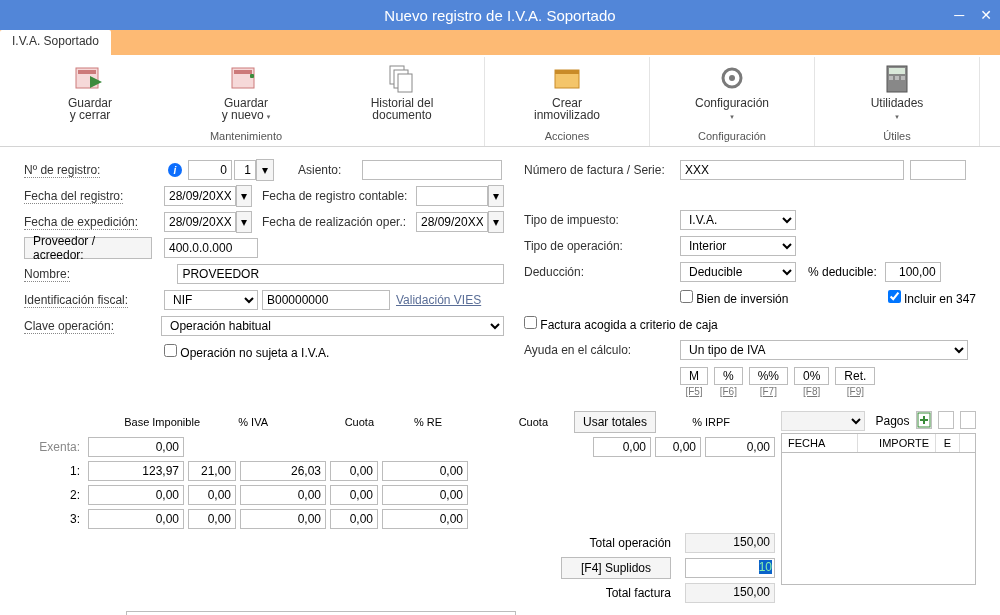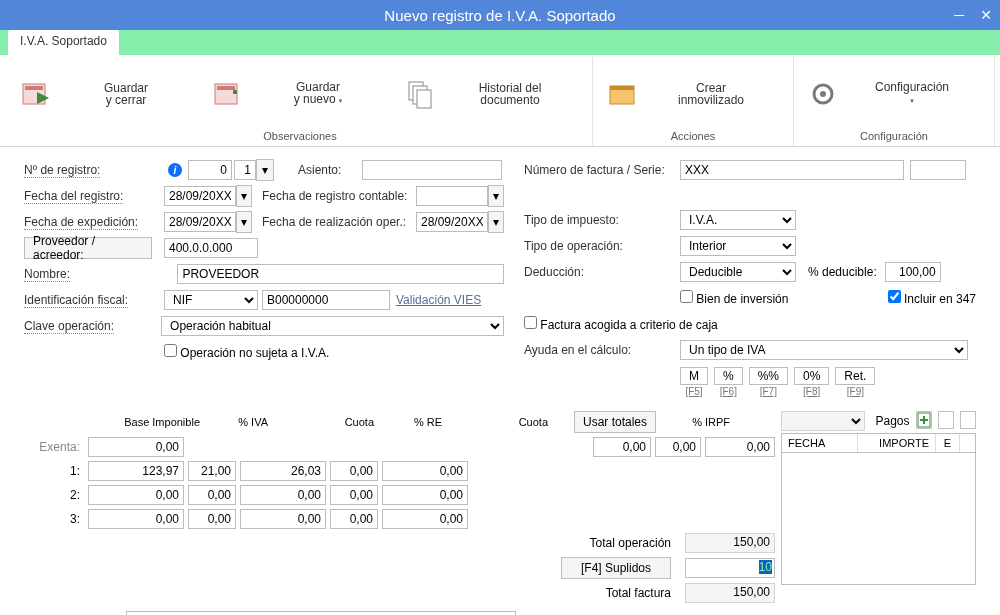--- a/index.html
+++ b/index.html
@@ -1,27 +1,27 @@
 <!DOCTYPE html>
 <html><head>
 <meta charset="utf-8">
 <style>
 *{box-sizing:border-box;margin:0;padding:0;font-family:"Segoe UI",Tahoma,sans-serif;font-size:12px}
 body{background:#fff;width:1000px;height:615px;overflow:hidden;position:relative}
 .titlebar{height:30px;background:#5286d8;color:#fff;display:flex;align-items:center;justify-content:center;position:relative}
 .titlebar .title{font-size:15px}
 .titlebar .ctrls{position:absolute;right:8px;top:0;display:flex;gap:16px;align-items:center;height:30px}
 .titlebar .ctrls span{font-size:14px;cursor:pointer}
-.tabstrip{height:25px;background:#86efac;padding-left:8px}
+.tabstrip{height:25px;background:#fdba74;}
 .tab{display:inline-block;background:#fff;color:#333;padding:4px 12px;border-radius:2px 2px 0 0;height:25px}
 .ribbon{background:#fff;border-bottom:1px solid #d4d4d4;height:92px;display:flex;padding:2px 8px 0}
 .rgrp{border-right:1px solid #e4e4e4;padding:2px 6px;text-align:center;display:flex;flex-direction:column}
 .rgrp-body{display:flex;gap:4px;flex:1}
 .rgrp-label{color:#555;font-size:11px;padding:2px 0}
-.rbtn{display:flex;flex-direction:row;align-items:center;padding:2px 6px;cursor:pointer;gap:2px}
+.rbtn{display:flex;flex-direction:column;align-items:center;padding:2px 6px;cursor:pointer;gap:2px}
 .rbtn .icon{width:34px;height:34px;display:flex;align-items:center;justify-content:center}
 .rbtn .lbl{font-size:11px;line-height:12px;text-align:center}
 .rbtn .arrow{font-size:7px;color:#666}
 .form-area{padding:12px 24px 4px;display:flex;gap:20px}
 .col{flex:1;min-width:0}
 .row{display:flex;align-items:center;margin-bottom:4px;min-height:22px}
 .lbl{width:140px;color:#333}
 .dotted{border-bottom:1px dotted #888;display:inline-block}
 input[type=text],select{height:20px;border:1px solid #bcbcbc;padding:1px 4px;background:#fff}
 .ro{background:#f4f4f4;border:1px solid #d4d4d4}
@@ -96,21 +96,21 @@
     <span class="icon">
             <svg width="32" height="32">
               <rect x="4" y="4" width="14" height="18" fill="#fff" stroke="#888"></rect>
               <rect x="8" y="8" width="14" height="18" fill="#fff" stroke="#888"></rect>
               <rect x="12" y="12" width="14" height="18" fill="#fff" stroke="#888"></rect>
             </svg>
           </span>
     <span class="lbl"><span>Historial del</span><br><span>documento</span></span>
    </div>
   </div>
-  <div class="rgrp-label">Observaciones</div>
+  <div class="rgrp-label">Mantenimiento</div>
  </div>
  <div class="rgrp">
   <div class="rgrp-body">
    <div class="rbtn">
     <span class="icon">
             <svg width="32" height="32">
               <rect x="4" y="8" width="24" height="18" fill="#f4c56a" stroke="#c98b28"></rect>
               <rect x="4" y="8" width="24" height="4" fill="#c98b28"></rect>
             </svg>
           </span>

